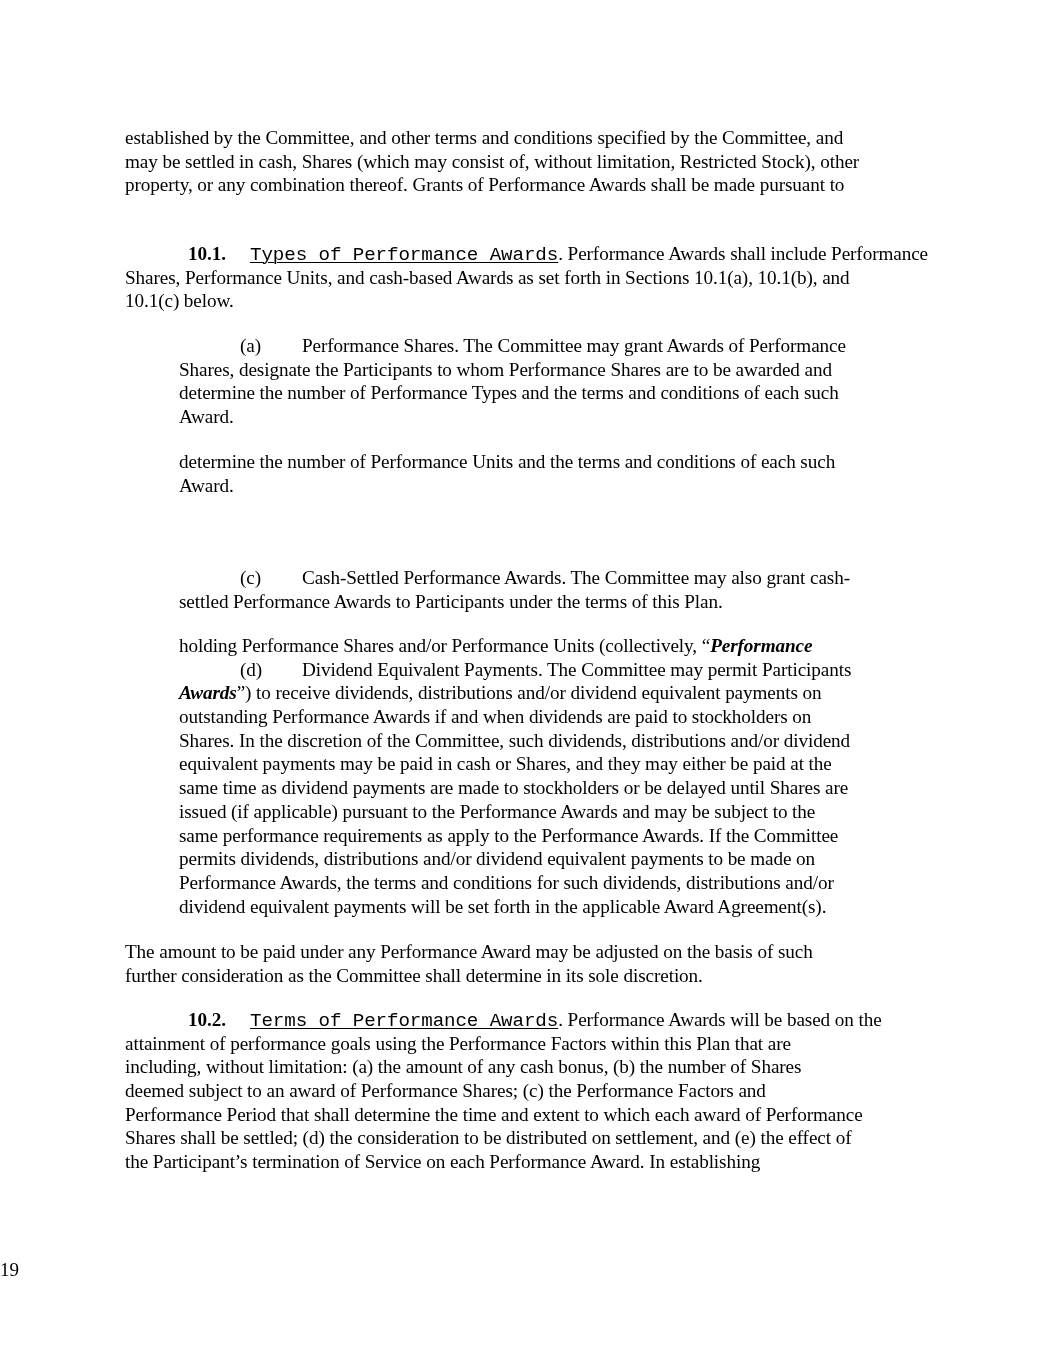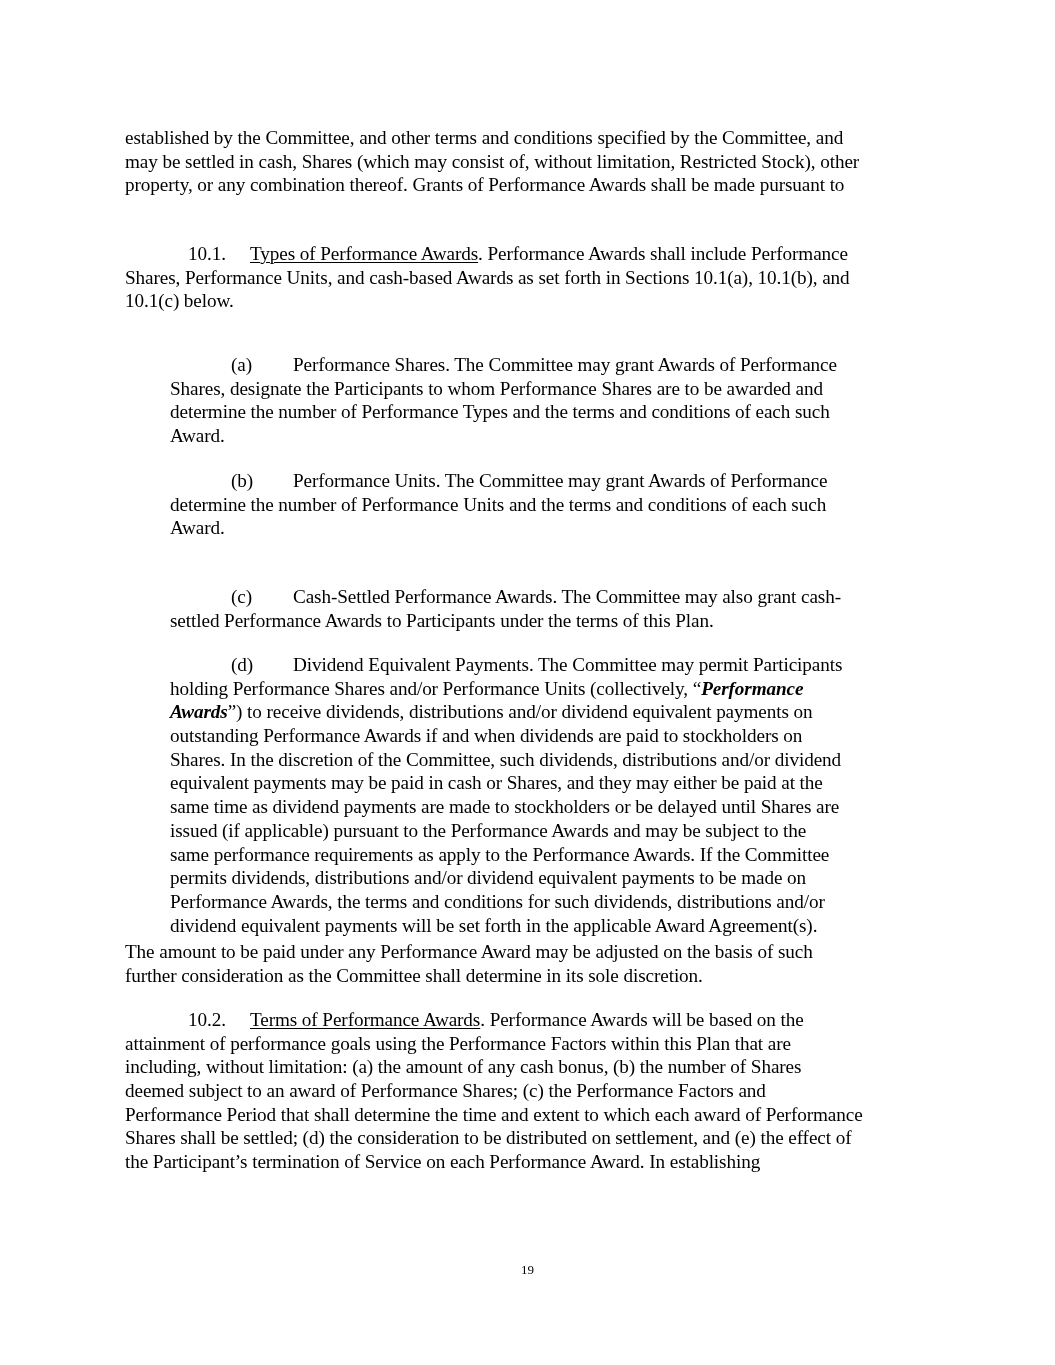--- a/index.html
+++ b/index.html
@@ -27,41 +27,41 @@
       font-size: 19.2px;
       line-height: 23.7px;
       white-space: nowrap;
       letter-spacing: -0.1px;
     }
     .line {
       display: block;
       height: 23.7px;
     }
     .body-block { left: 125px; }
-    .sub-block { left: 170px; margin-top: 19px; }
+    .sub-block { left: 179px; }
     .indent-first { padding-left: 63px; }
     .sub-label {
       display: inline-block;
       width: 62px;
       padding-left: 61px;
     }
     .sec-num {
       display: inline-block;
-      font-weight: normal;
+      font-weight: bold;
       width: 62px;
     }
-    .u { text-decoration: underline; text-underline-offset: 2px; text-decoration-thickness: 1px; }
+    .u { text-decoration: underline; text-underline-offset: 2px; text-decoration-thickness: 1px; font-family: Liberation Mono, monospace; }
     .bi { font-weight: bold; font-style: italic; }
     .page-number {
       position: absolute;
       left: 0;
       width: 1055px;
       top: 1258px;
-      text-align: center;
-      font-size: 13px;
+      text-align: left;
+      font-size: 19px;
       line-height: 23.7px;
     }
   </style>
 </head>
 <body>
 
 <div class="page">
 
   <div class="block body-block" style="top:126px;">
     <span class="line">established by the Committee, and other terms and conditions specified by the Committee, and</span>
@@ -76,33 +76,32 @@
   </div>
 
   <div class="block sub-block" style="top:334px;">
     <span class="line"><span class="sub-label">(a)</span><span>Performance Shares.  The Committee may grant Awards of Performance</span></span>
     <span class="line">Shares, designate the Participants to whom Performance Shares are to be awarded and</span>
     <span class="line">determine the number of Performance Types and the terms and conditions of each such</span>
     <span class="line">Award.</span>
   </div>
 
   <div class="block sub-block" style="top:450px;">
-    <span class="line"><span class="sub-label">(b)</span><span>Performance Units.  The Committee may grant Awards of Performance</span></span>
     <span class="line">determine the number of Performance Units and the terms and conditions of each such</span>
     <span class="line">Award.</span>
   </div>
 
   <div class="block sub-block" style="top:566px;">
     <span class="line"><span class="sub-label">(c)</span><span>Cash-Settled Performance Awards.  The Committee may also grant cash-</span></span>
     <span class="line">settled Performance Awards to Participants under the terms of this Plan.</span>
   </div>
 
   <div class="block sub-block" style="top:634px;">
+    <span class="line"><span>holding Performance Shares and/or Performance Units (collectively, “</span><span class="bi">Performance</span></span>
     <span class="line"><span class="sub-label">(d)</span><span>Dividend Equivalent Payments.  The Committee may permit Participants</span></span>
-    <span class="line"><span>holding Performance Shares and/or Performance Units (collectively, “</span><span class="bi">Performance</span></span>
     <span class="line"><span class="bi">Awards</span><span>”) to receive dividends, distributions and/or dividend equivalent payments on</span></span>
     <span class="line">outstanding Performance Awards if and when dividends are paid to stockholders on</span>
     <span class="line">Shares.  In the discretion of the Committee, such dividends, distributions and/or dividend</span>
     <span class="line">equivalent payments may be paid in cash or Shares, and they may either be paid at the</span>
     <span class="line">same time as dividend payments are made to stockholders or be delayed until Shares are</span>
     <span class="line">issued (if applicable) pursuant to the Performance Awards and may be subject to the</span>
     <span class="line">same performance requirements as apply to the Performance Awards.  If the Committee</span>
     <span class="line">permits dividends, distributions and/or dividend equivalent payments to be made on</span>
     <span class="line">Performance Awards, the terms and conditions for such dividends, distributions and/or</span>
     <span class="line">dividend equivalent payments will be set forth in the applicable Award Agreement(s).</span>

